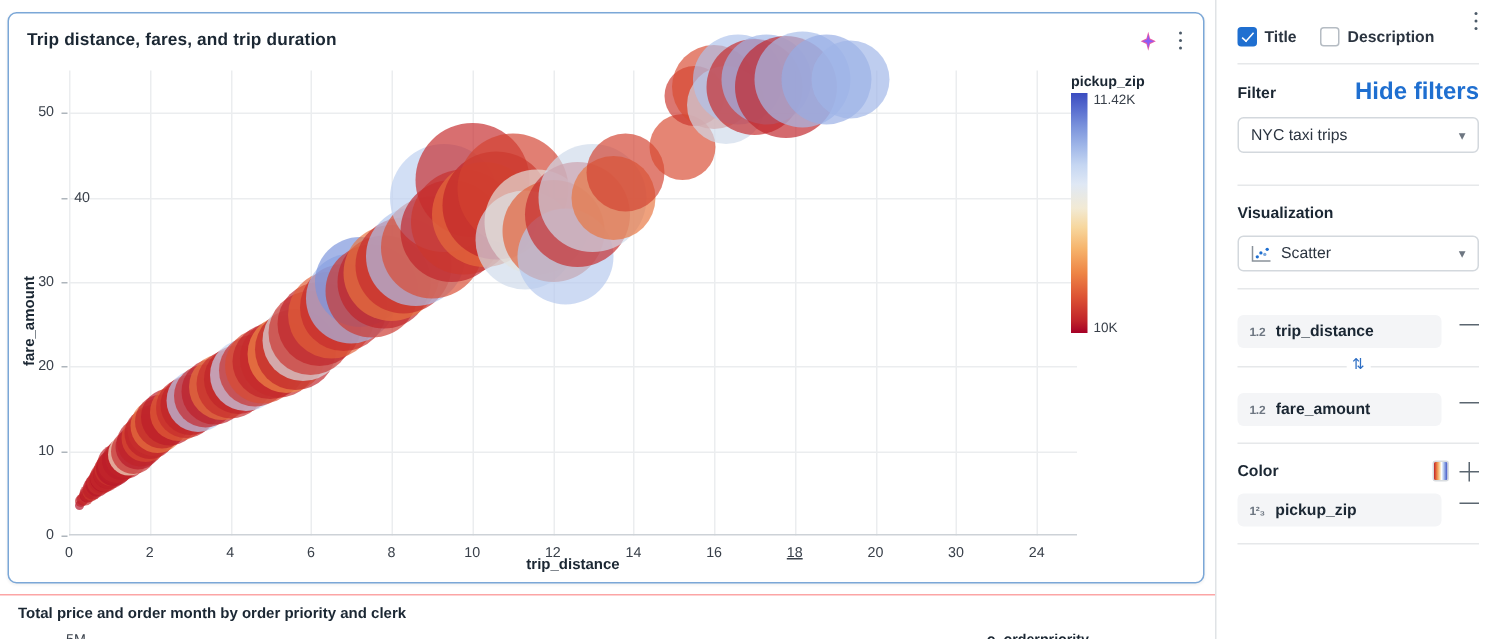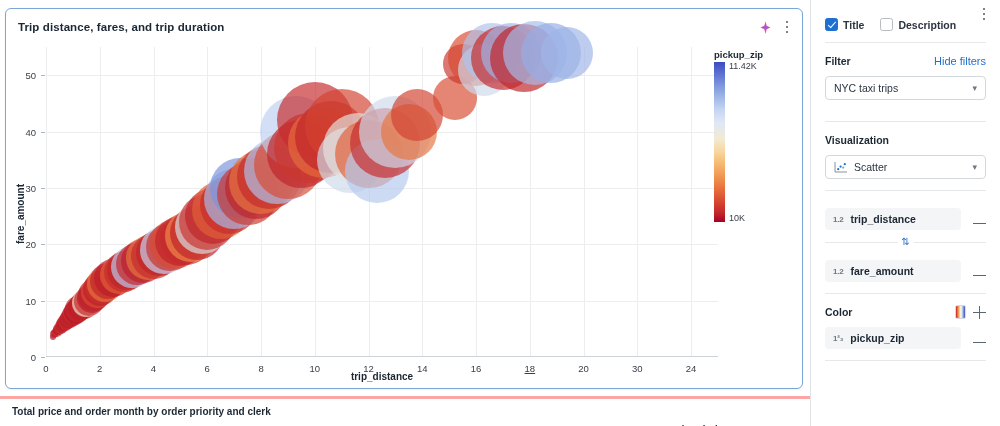--- a/index.html
+++ b/index.html
@@ -79,21 +79,21 @@
       #3b4cc0 0%, #5a6fd0 7%, #7b93dc 14%, #9fb6e8 22%,
       #c5d6f2 30%, #dfe8f5 38%, #f2ead4 48%, #f7d79e 56%,
       #f6b36b 65%, #ee8545 75%, #dd5334 85%, #c0232a 95%, #a50026 100%);
   }
   .legend-max { position:absolute; left:15px; top:-1px; font-size:9px; color:#39404a; }
   .legend-min { position:absolute; left:15px; bottom:-1px; font-size:9px; color:#39404a; }
 
   
   .bottom-card {
     position:absolute; left:0; top:396px; width:810px; height:30px;
-    background:#fff; border-top:3px solid #fca5a5;
+    background:#fff; border-top:1px solid #fca5a5;
   }
   .bottom-title {
     position:absolute; left:12px; top:7px; font-size:10px;
     font-weight:bold; color:#1b2733;
   }
   .bottom-ylabel { position:absolute; left:44px; top:24px; font-size:9.5px; color:#39404a; }
   .bottom-legend { position:absolute; right:84px; top:24px; font-size:9.5px; font-weight:bold; color:#1b2733; }
 
   
   .sidebar {
@@ -101,21 +101,21 @@
     border-left:1px solid #e0e3e6;
     padding: 0 14px; position:relative; overflow:hidden;
   }
   .sb-kebab-top { position:absolute; right:9px; top:6px; }
   .sb-section { padding-top: 10px; }
   .sb-head {
     display:flex; align-items:center; justify-content:space-between;
     font-size:10.5px; font-weight:bold; color:#1b2733; min-height:16px;
   }
   .sb-head-actions { display:flex; align-items:center; gap:7px; }
-  .link { font-size:11px; color:#1f6fd0; font-weight:normal; cursor:pointer; }
+  .link { font-size:16px; color:#1f6fd0; font-weight:bold; cursor:pointer; }
   .plus {
     width:13px; height:13px; position:relative; cursor:pointer; display:block;
   }
   .plus:before, .plus:after {
     content:""; position:absolute; background:#5b6670;
   }
   .plus:before { left:0; top:6px; width:13px; height:1.4px; }
   .plus:after { top:0; left:5.8px; width:1.4px; height:13px; }
   .minus {
     width:13px; height:13px; position:relative; cursor:pointer; display:block; flex:0 0 auto;
@@ -141,21 +141,21 @@
 
   .select {
     margin-top:7px; height:24px; border:1px solid #d3d8dd; border-radius:4px;
     display:flex; align-items:center; padding:0 8px; gap:6px;
     font-size:10.5px; color:#2b3440; background:#fff; cursor:pointer;
   }
   .select .caret { margin-left:auto; color:#6d7681; font-size:9px; }
   .scatter-ico { width:14px; height:13px; display:block; flex:0 0 auto; }
 
   .field-row {
-    margin-top:7px; display:flex; align-items:flex-end; gap:12px;
+    margin-top:7px; display:flex; align-items:flex-start; gap:12px;
   }
   .field-pill {
     flex:1 1 auto; height:22px; background:#f4f5f7; border-radius:4px;
     display:flex; align-items:center; gap:7px; padding:0 8px; cursor:pointer;
   }
   .ftype { font-size:8px; color:#6d7681; font-weight:bold; letter-spacing:-.2px; white-space:nowrap; }
   .fname { font-size:10.5px; font-weight:bold; color:#1b2733; }
 
   .swap-row { position:relative; height:14px; margin-top:5px; }
   .swap-row .ln { position:absolute; top:7px; left:0; width:100%; height:1px; background:#e6e8ea; }
@@ -230,21 +230,21 @@
             <div class="ytick-mark" style="top: 253.636px;"></div>
             <div class="ytick-label" style="top: 253.636px;">10</div>
             <div class="gridline-h" style="top: 197.273px;"></div>
             <div class="ytick-mark" style="top: 197.273px;"></div>
             <div class="ytick-label" style="top: 197.273px;">20</div>
             <div class="gridline-h" style="top: 140.909px;"></div>
             <div class="ytick-mark" style="top: 140.909px;"></div>
             <div class="ytick-label" style="top: 140.909px;">30</div>
             <div class="gridline-h" style="top: 84.5455px;"></div>
             <div class="ytick-mark" style="top: 84.5455px;"></div>
-            <div class="ytick-label" style="top: 84.5455px;">40</div>
+            <div class="ytick-label" style="top: 84.5455px; margin-left: 24px;">40</div>
             <div class="gridline-h" style="top: 28.1818px;"></div>
             <div class="ytick-mark" style="top: 28.1818px;"></div>
             <div class="ytick-label" style="top: 28.1818px;">50</div>
             <div class="axis-line"></div>
             <div class="bubble" style="width: 6px; height: 6px; left: 3.72px; top: 287.273px; background: rgb(179, 18, 40); opacity: 0.68;"></div>
             <div class="bubble" style="width: 8px; height: 8px; left: 4.064px; top: 283.455px; background: rgb(192, 35, 42); opacity: 0.68;"></div>
             <div class="bubble" style="width: 8px; height: 8px; left: 5.408px; top: 282.327px; background: rgb(187, 28, 41); opacity: 0.68;"></div>
             <div class="bubble" style="width: 10px; height: 10px; left: 5.752px; top: 279.636px; background: rgb(197, 43, 44); opacity: 0.68;"></div>
             <div class="bubble" style="width: 10px; height: 10px; left: 7.096px; top: 277.945px; background: rgb(181, 21, 40); opacity: 0.68;"></div>
             <div class="bubble" style="width: 12px; height: 12px; left: 7.44px; top: 275.818px; background: rgb(192, 35, 42); opacity: 0.68;"></div>

